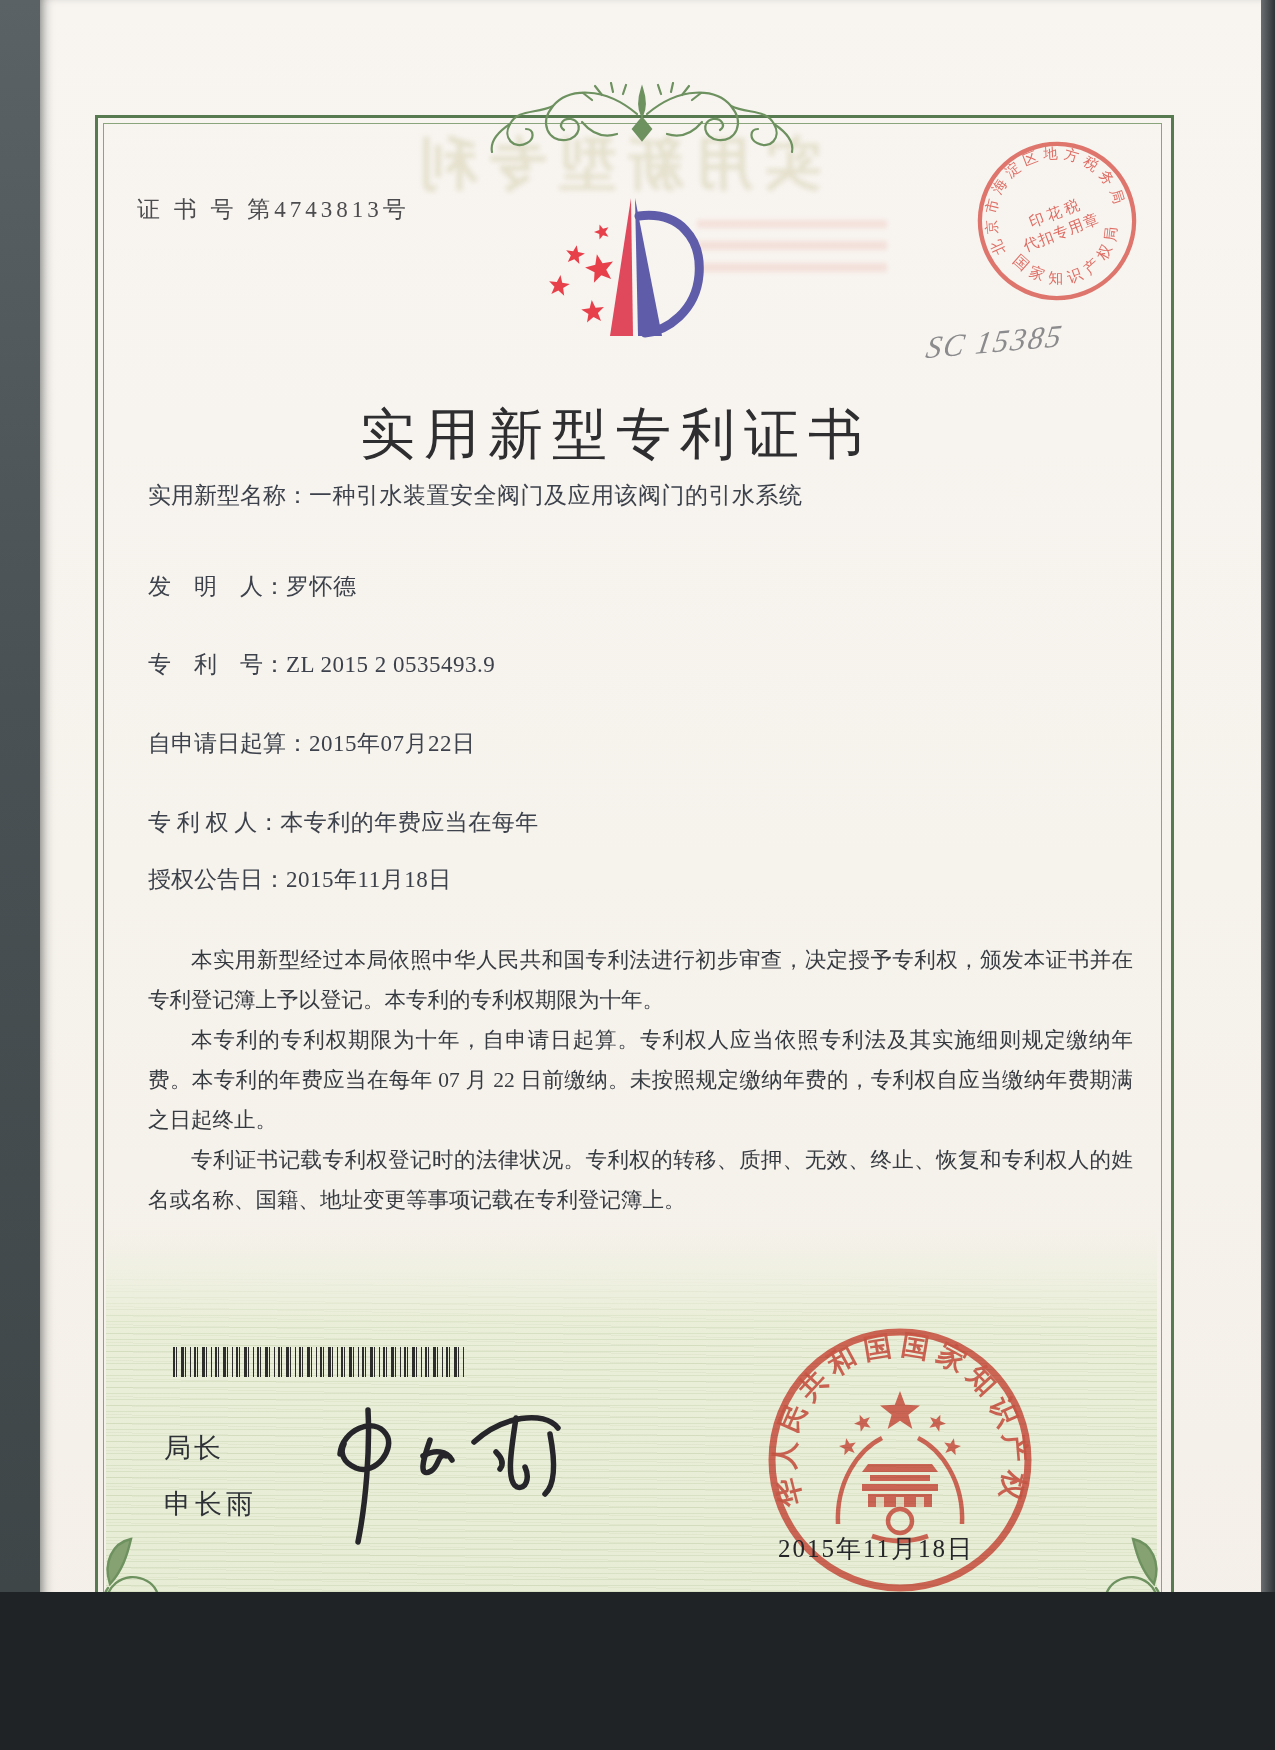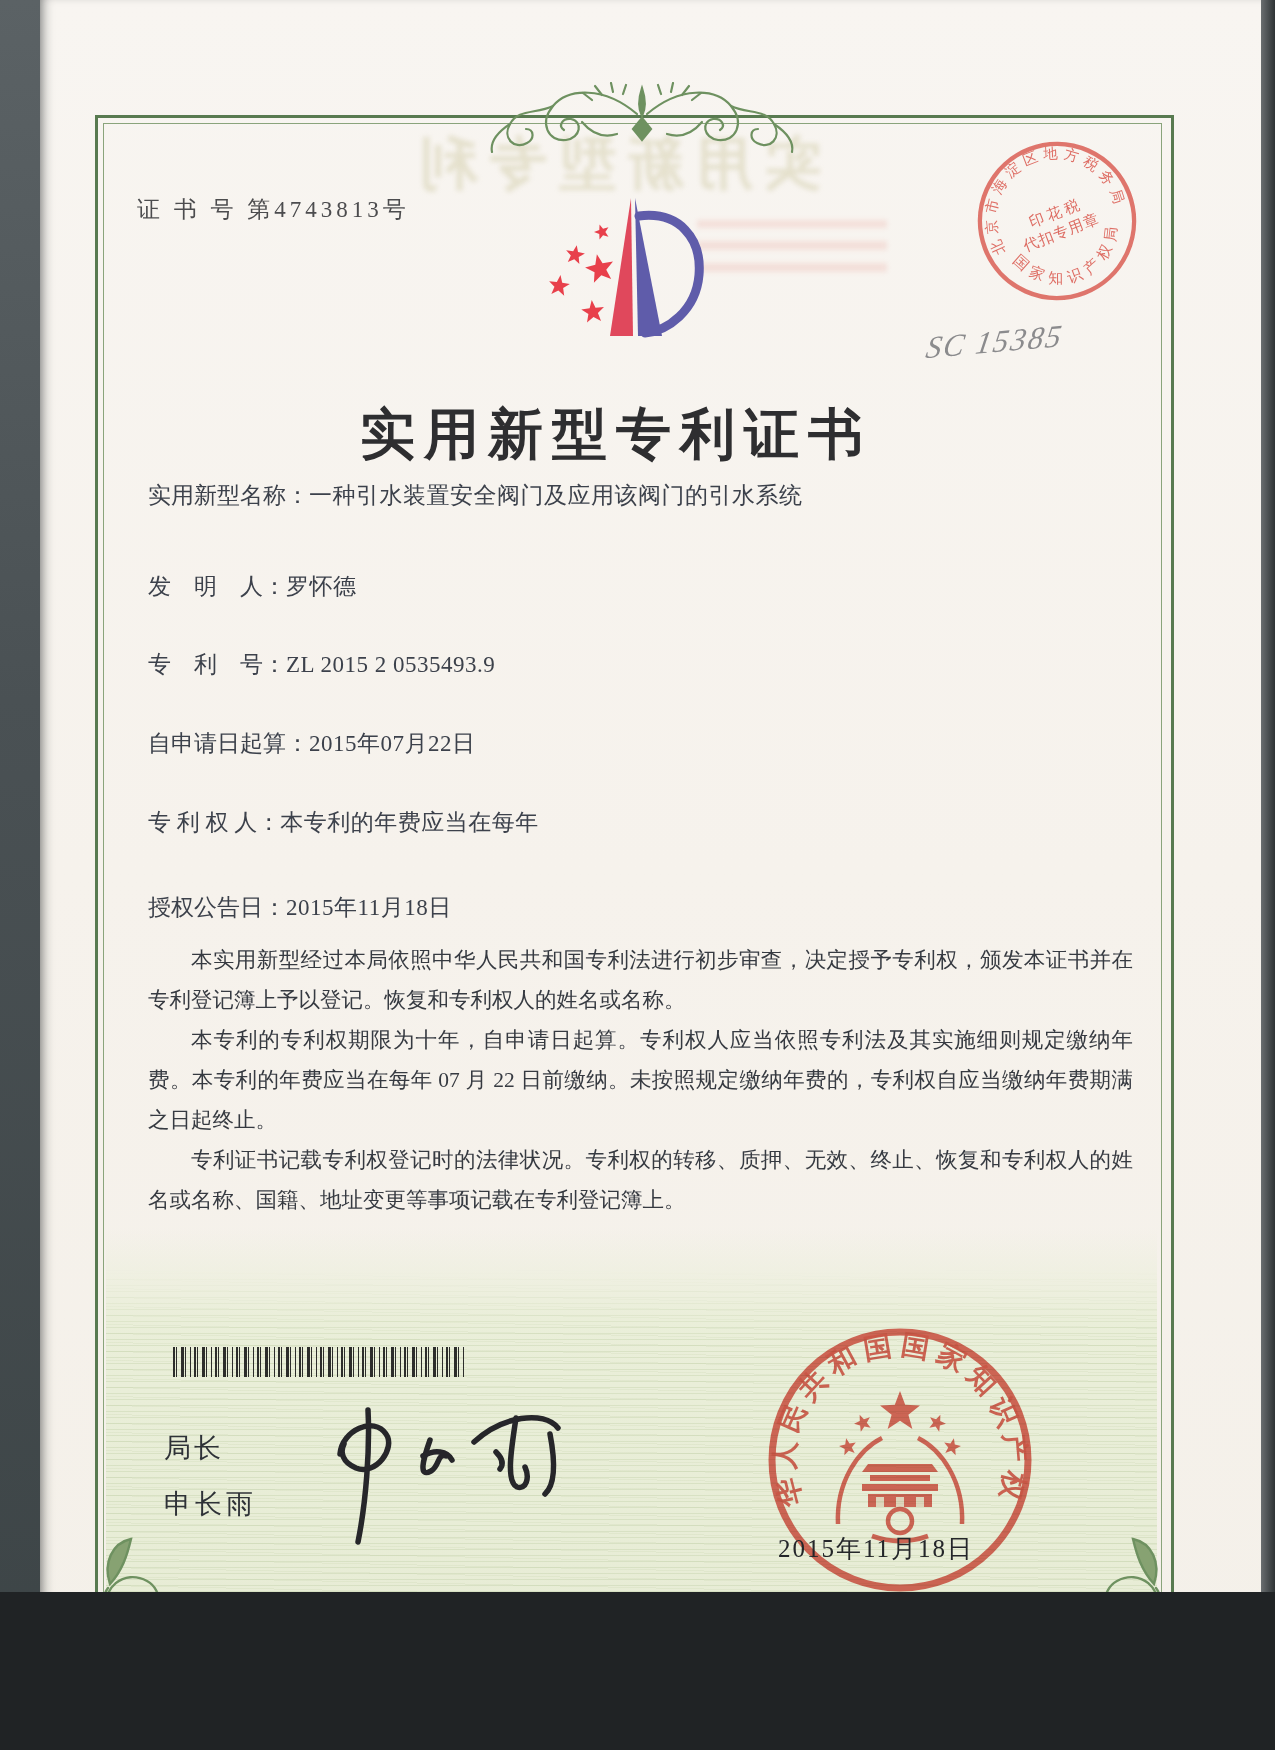--- a/index.html
+++ b/index.html
@@ -38,26 +38,26 @@
   
   #ghost-title{left:408px;top:126px;z-index:1;font-size:57px;font-weight:700;letter-spacing:12px;
      color:rgba(186,180,122,.30);transform:scaleX(-1);filter:blur(2.5px);white-space:nowrap;}
   #ghost-smudge{left:697px;top:220px;width:190px;height:52px;z-index:1;opacity:.30;filter:blur(2.5px);
      background:repeating-linear-gradient(0deg,rgba(225,120,110,.55) 0 9px,transparent 9px 22px);}
 
   
   #cert-no{left:137px;top:194px;z-index:3;font-size:23px;letter-spacing:4px;color:#4c4c4e;}
   #logo{left:538px;top:186px;z-index:3;}
   #title{left:246px;top:398px;width:740px;z-index:3;text-align:center;
-     font-size:55px;font-weight:700;letter-spacing:9px;color:#2e2e30;white-space:nowrap;}
+     font-size:55px;font-weight:400;letter-spacing:9px;color:#2e2e30;white-space:nowrap;}
 
   
   .row{left:148px;z-index:3;font-size:23px;color:#3c414b;white-space:nowrap;}
   #row0{top:480px;} #row1{top:571px;} #row2{top:649px;}
-  #row3{top:728px;} #row4{top:807px;} #row5{top:892px;font-family:Liberation Serif, serif;}
+  #row3{top:728px;} #row4{top:807px;} #row5{top:864px;font-family:Liberation Serif, serif;}
   .row .val{letter-spacing:.5px;}
 
   
   #paras{left:148px;top:940px;width:985px;z-index:3;font-size:21.5px;line-height:40px;
      color:#363a41;text-align:justify;}
   #paras p{margin:0;text-indent:2em;}
 
   
   #barcode{left:173px;top:1347px;width:291px;height:30px;z-index:3;opacity:.92;
      background:repeating-linear-gradient(90deg,
@@ -182,21 +182,21 @@
     <span>自申请日起算：</span><span class="val">2015年07月22日</span>
   </div>
   <div class="abs row" id="row4">
     <span>专 利 权 人：</span><span class="val">本专利的年费应当在每年</span>
   </div>
   <div class="abs row" id="row5">
     <span>授权公告日：</span><span class="val">2015年11月18日</span>
   </div>
 
   <div class="abs" id="paras">
-    <p>本实用新型经过本局依照中华人民共和国专利法进行初步审查，决定授予专利权，颁发本证书并在专利登记簿上予以登记。恢复和专利权人的姓名或名称。</p>
+    <p>本实用新型经过本局依照中华人民共和国专利法进行初步审查，决定授予专利权，颁发本证书并在专利登记簿上予以登记。本专利的专利权期限为十年。</p>
     <p>本专利的专利权期限为十年，自申请日起算。专利权人应当依照专利法及其实施细则规定缴纳年费。本专利的年费应当在每年 07 月 22 日前缴纳。未按照规定缴纳年费的，专利权自应当缴纳年费期满之日起终止。</p>
     <p>专利证书记载专利权登记时的法律状况。专利权的转移、质押、无效、终止、恢复和专利权人的姓名或名称、国籍、地址变更等事项记载在专利登记簿上。</p>
   </div>
 
   <div class="abs" id="barcode"></div>
 
   <div class="abs" id="director-title">局长</div>
   <div class="abs" id="director-name">申长雨</div>
 
   <svg class="abs" id="signature" width="290" height="170" viewBox="0 0 290 170">

